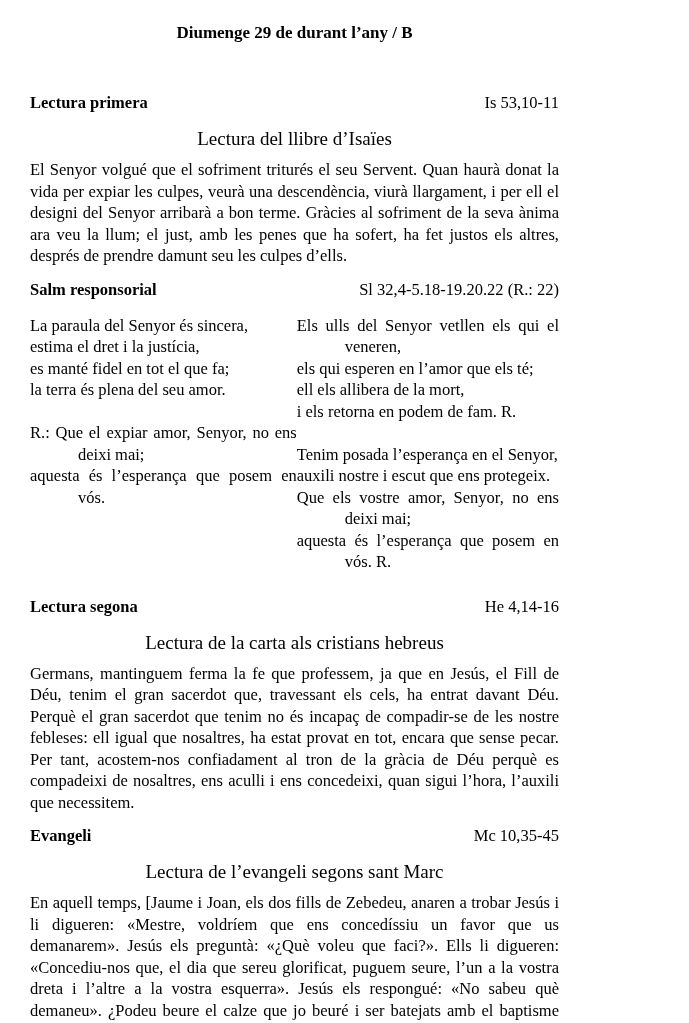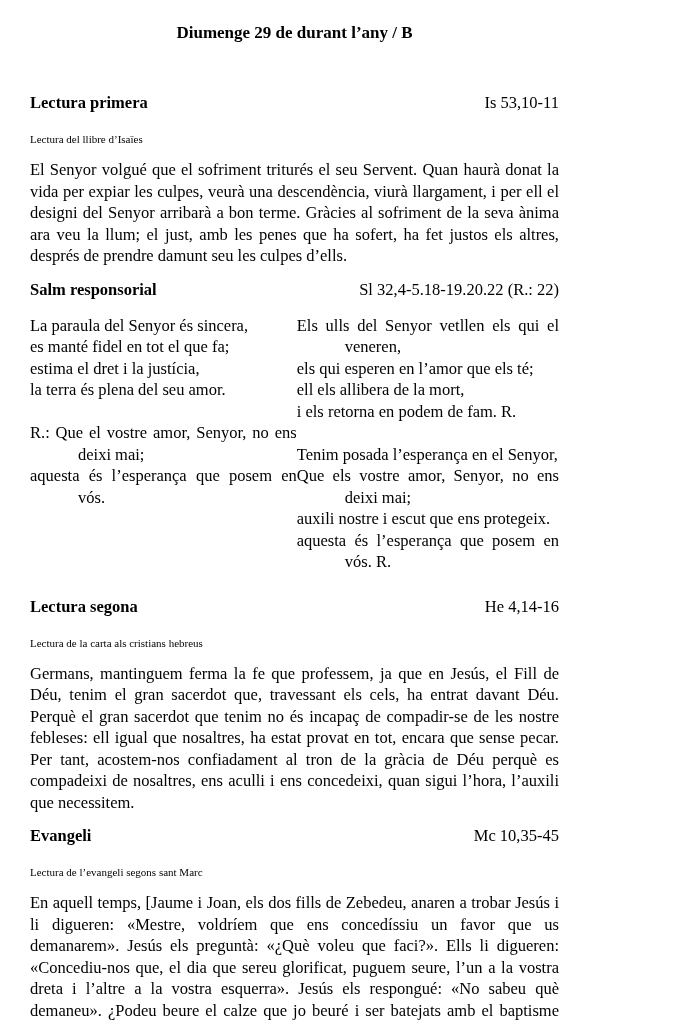--- a/index.html
+++ b/index.html
@@ -40,23 +40,24 @@
     line-height: 22px;
     font-weight: bold;
     margin: 0;
   }
   .reference {
     font-size: 16.5px;
     line-height: 22px;
     font-weight: normal;
   }
   .source-line {
-    font-size: 11px;
+    font-size: 19px;
     line-height: 22px;
     margin: 0 0 9px 0;
+    text-align: center;
   }
   .body-text {
     font-size: 16.5px;
     line-height: 21.5px;
     text-align: justify;
     margin: 0 0 12px 0;
   }
   .psalm-columns {
     display: flex;
     margin: 0 0 23px 0;
@@ -90,36 +91,36 @@
   </section>
 
   <section>
     <div class="heading-row">
       <h2 class="section-heading">Salm responsorial</h2>
       <span class="reference">Sl 32,4-5.18-19.20.22 (R.: 22)</span>
     </div>
     <div class="psalm-columns">
       <div class="psalm-col-left">
         <p class="verse">La paraula del Senyor és sincera,</p>
+        <p class="verse">estima el dret i la justícia,</p>
         <p class="verse">es manté fidel en tot el que fa;</p>
-        <p class="verse">estima el dret i la justícia,</p>
         <p class="verse">la terra és plena del seu amor.</p>
         <div class="stanza-gap"></div>
-        <p class="verse">R.: Que el vostre amor, Senyor, no ens deixi mai;</p>
+        <p class="verse">R.: Que el expiar amor, Senyor, no ens deixi mai;</p>
         <p class="verse">aquesta és l’esperança que posem en vós.</p>
       </div>
       <div class="psalm-col-right">
         <p class="verse">Els ulls del Senyor vetllen els qui el veneren,</p>
         <p class="verse">els qui esperen en l’amor que els té;</p>
         <p class="verse">ell els allibera de la mort,</p>
         <p class="verse">i els retorna en podem de fam. R.</p>
         <div class="stanza-gap"></div>
         <p class="verse">Tenim posada l’esperança en el Senyor,</p>
+        <p class="verse">auxili nostre i escut que ens protegeix.</p>
         <p class="verse">Que els vostre amor, Senyor, no ens deixi mai;</p>
-        <p class="verse">auxili nostre i escut que ens protegeix.</p>
         <p class="verse">aquesta és l’esperança que posem en vós. R.</p>
       </div>
     </div>
   </section>
 
   <section>
     <div class="heading-row">
       <h2 class="section-heading">Lectura segona</h2>
       <span class="reference">He 4,14-16</span>
     </div>

